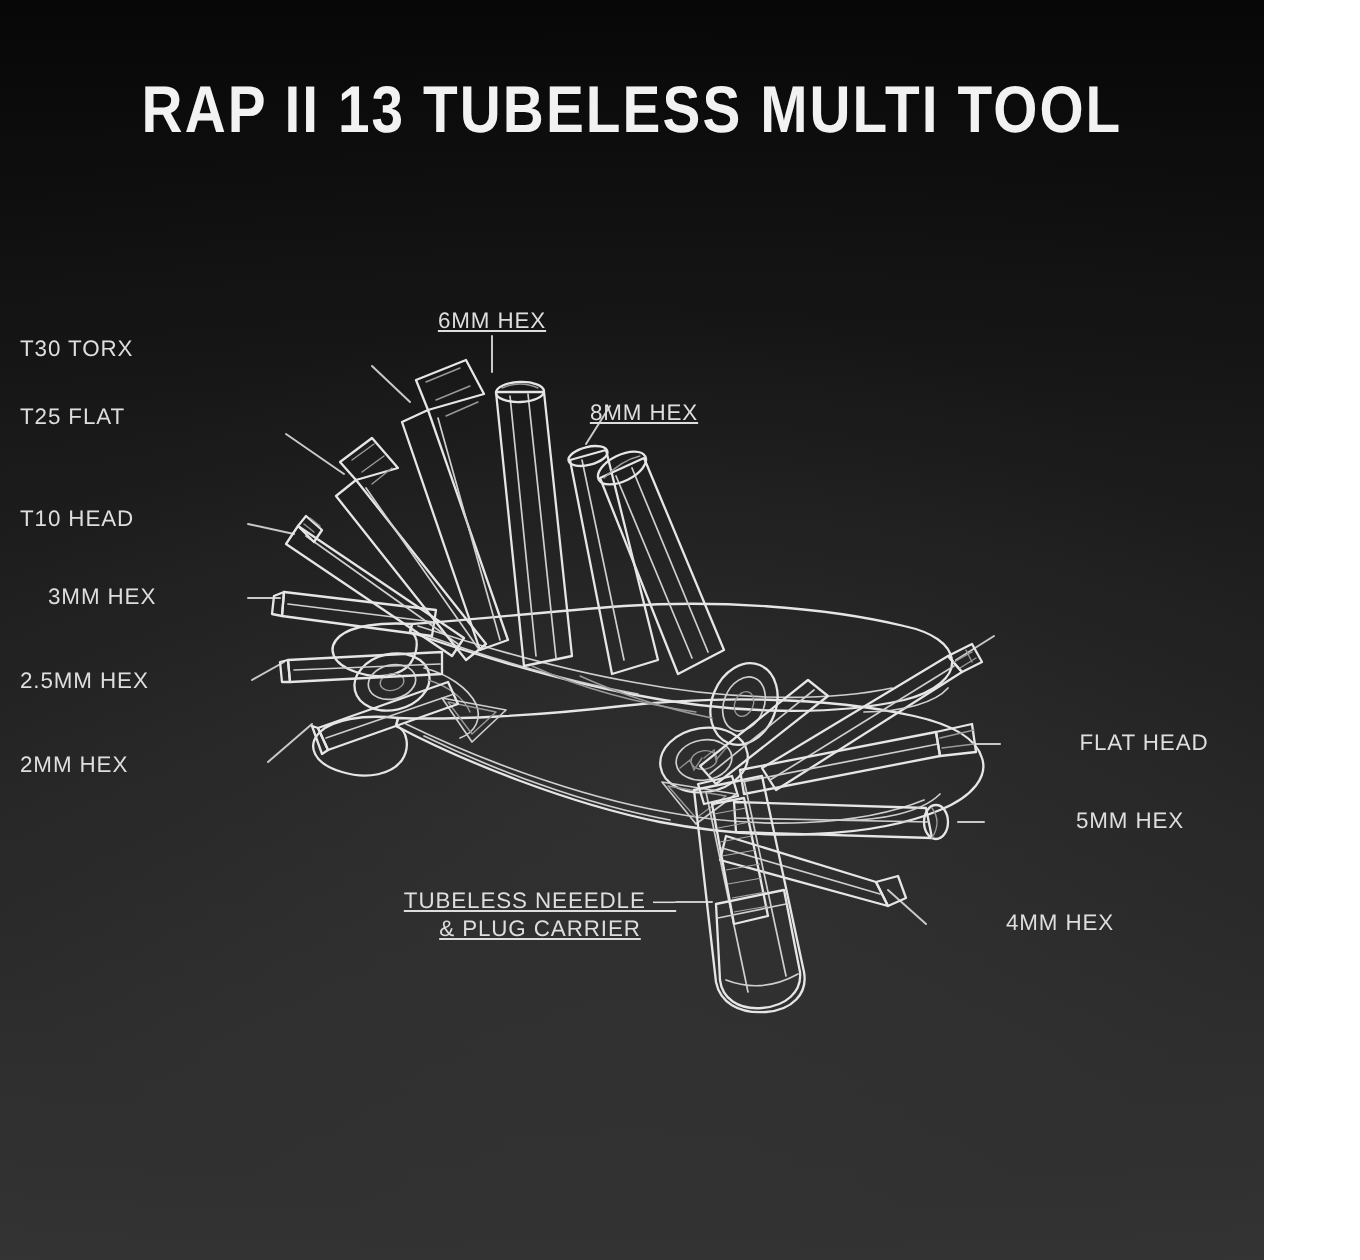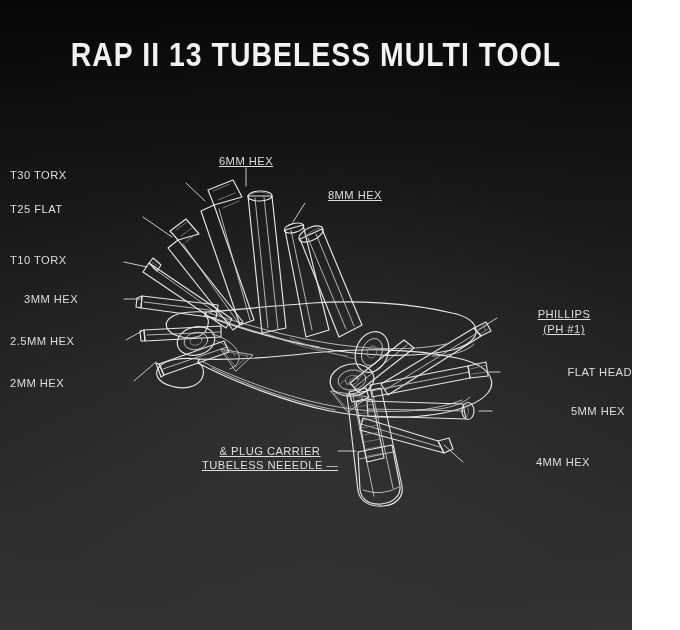--- a/index.html
+++ b/index.html
@@ -32,21 +32,21 @@
     font-weight:700;font-size:33px;letter-spacing:1.2px;
     transform:scaleX(0.86);transform-origin:50% 50%;
     white-space:nowrap;
   }
 
   
   .lbl{
     position:absolute;color:#dedede;font-size:11.2px;letter-spacing:.45px;
     white-space:nowrap;line-height:14px;font-weight:400;
   }
-  .lbl.r{text-align:right;}
+  .lbl.r{text-align:center;}
   .lbl.c{text-align:center;text-decoration:underline;}
   .lbl.right-align{}
   .lbl.two-line{line-height:15px;}
 
   
   #art{position:absolute;left:0;top:0;width:632px;height:630px;}
 </style>
 </head>
 <body>
 
@@ -260,38 +260,34 @@
       <g>
         <path class="sf" d="M432 356 C 452 356 468 351 474 344"></path>
         <path class="sf" d="M416 410 C 440 411 461 406 470 397"></path>
         <path class="sd" d="M266 333 C 290 344 320 352 348 356"></path>
         <path class="sd" d="M290 338 C 312 348 336 355 356 359"></path>
       </g>
     </svg>
 
     <div class="lbl right-align" style="left:10px;top:168px;width:172px;">T30 TORX</div>
     <div class="lbl right-align" style="left:10px;top:202px;width:129px;">T25 FLAT</div>
-    <div class="lbl right-align" style="left:10px;top:253px;width:110px;">T10 TORX</div>
+    <div class="lbl right-align" style="left:10px;top:253px;width:110px;">T10 HEAD</div>
     <div class="lbl right-align" style="left:24px;top:292px;width:110px;">3MM HEX</div>
     <div class="lbl right-align" style="left:10px;top:334px;width:112px;">2.5MM HEX</div>
     <div class="lbl right-align" style="left:10px;top:376px;width:120px;">2MM HEX</div>
 
     <div class="lbl c" style="left:186px;top:154px;width:120px;">6MM HEX</div>
-    <div class="lbl c" style="left:262px;top:188px;width:120px;text-align:right;">8MM HEX</div>
-
-    <div class="lbl c two-line" style="left:504px;top:307px;width:120px;">
-      <div>PHILLIPS</div>
-      <div>(PH #1)</div>
-    </div>
+    <div class="lbl c" style="left:262px;top:200px;width:120px;">8MM HEX</div>
+
     <div class="lbl r" style="left:512px;top:365px;width:120px;">FLAT HEAD</div>
     <div class="lbl r" style="left:505px;top:404px;width:120px;">5MM HEX</div>
     <div class="lbl r" style="left:470px;top:455px;width:120px;">4MM HEX</div>
 
     <div class="lbl c" style="left:197px;top:444px;width:146px;">
+      <div>TUBELESS NEEEDLE —</div>
       <div>&amp; PLUG CARRIER</div>
-      <div>TUBELESS NEEEDLE —</div>
     </div>
 
   </div>
 
   <div id="white-strip"></div>
 
 </div>
 
 </body></html>

